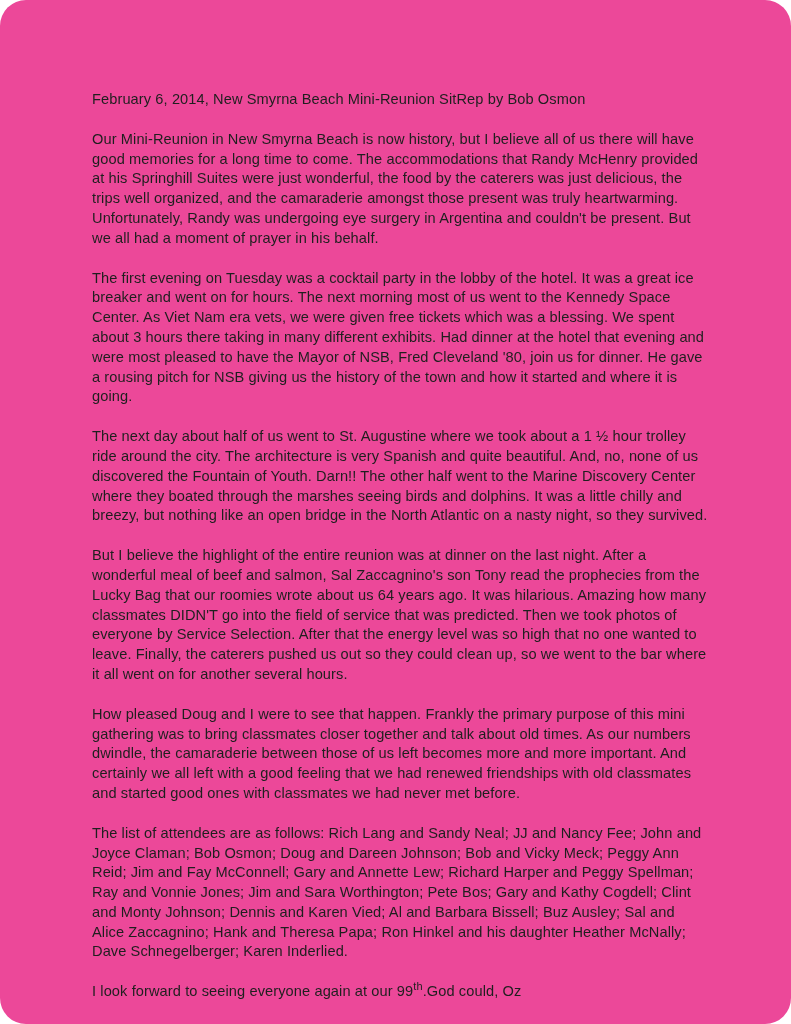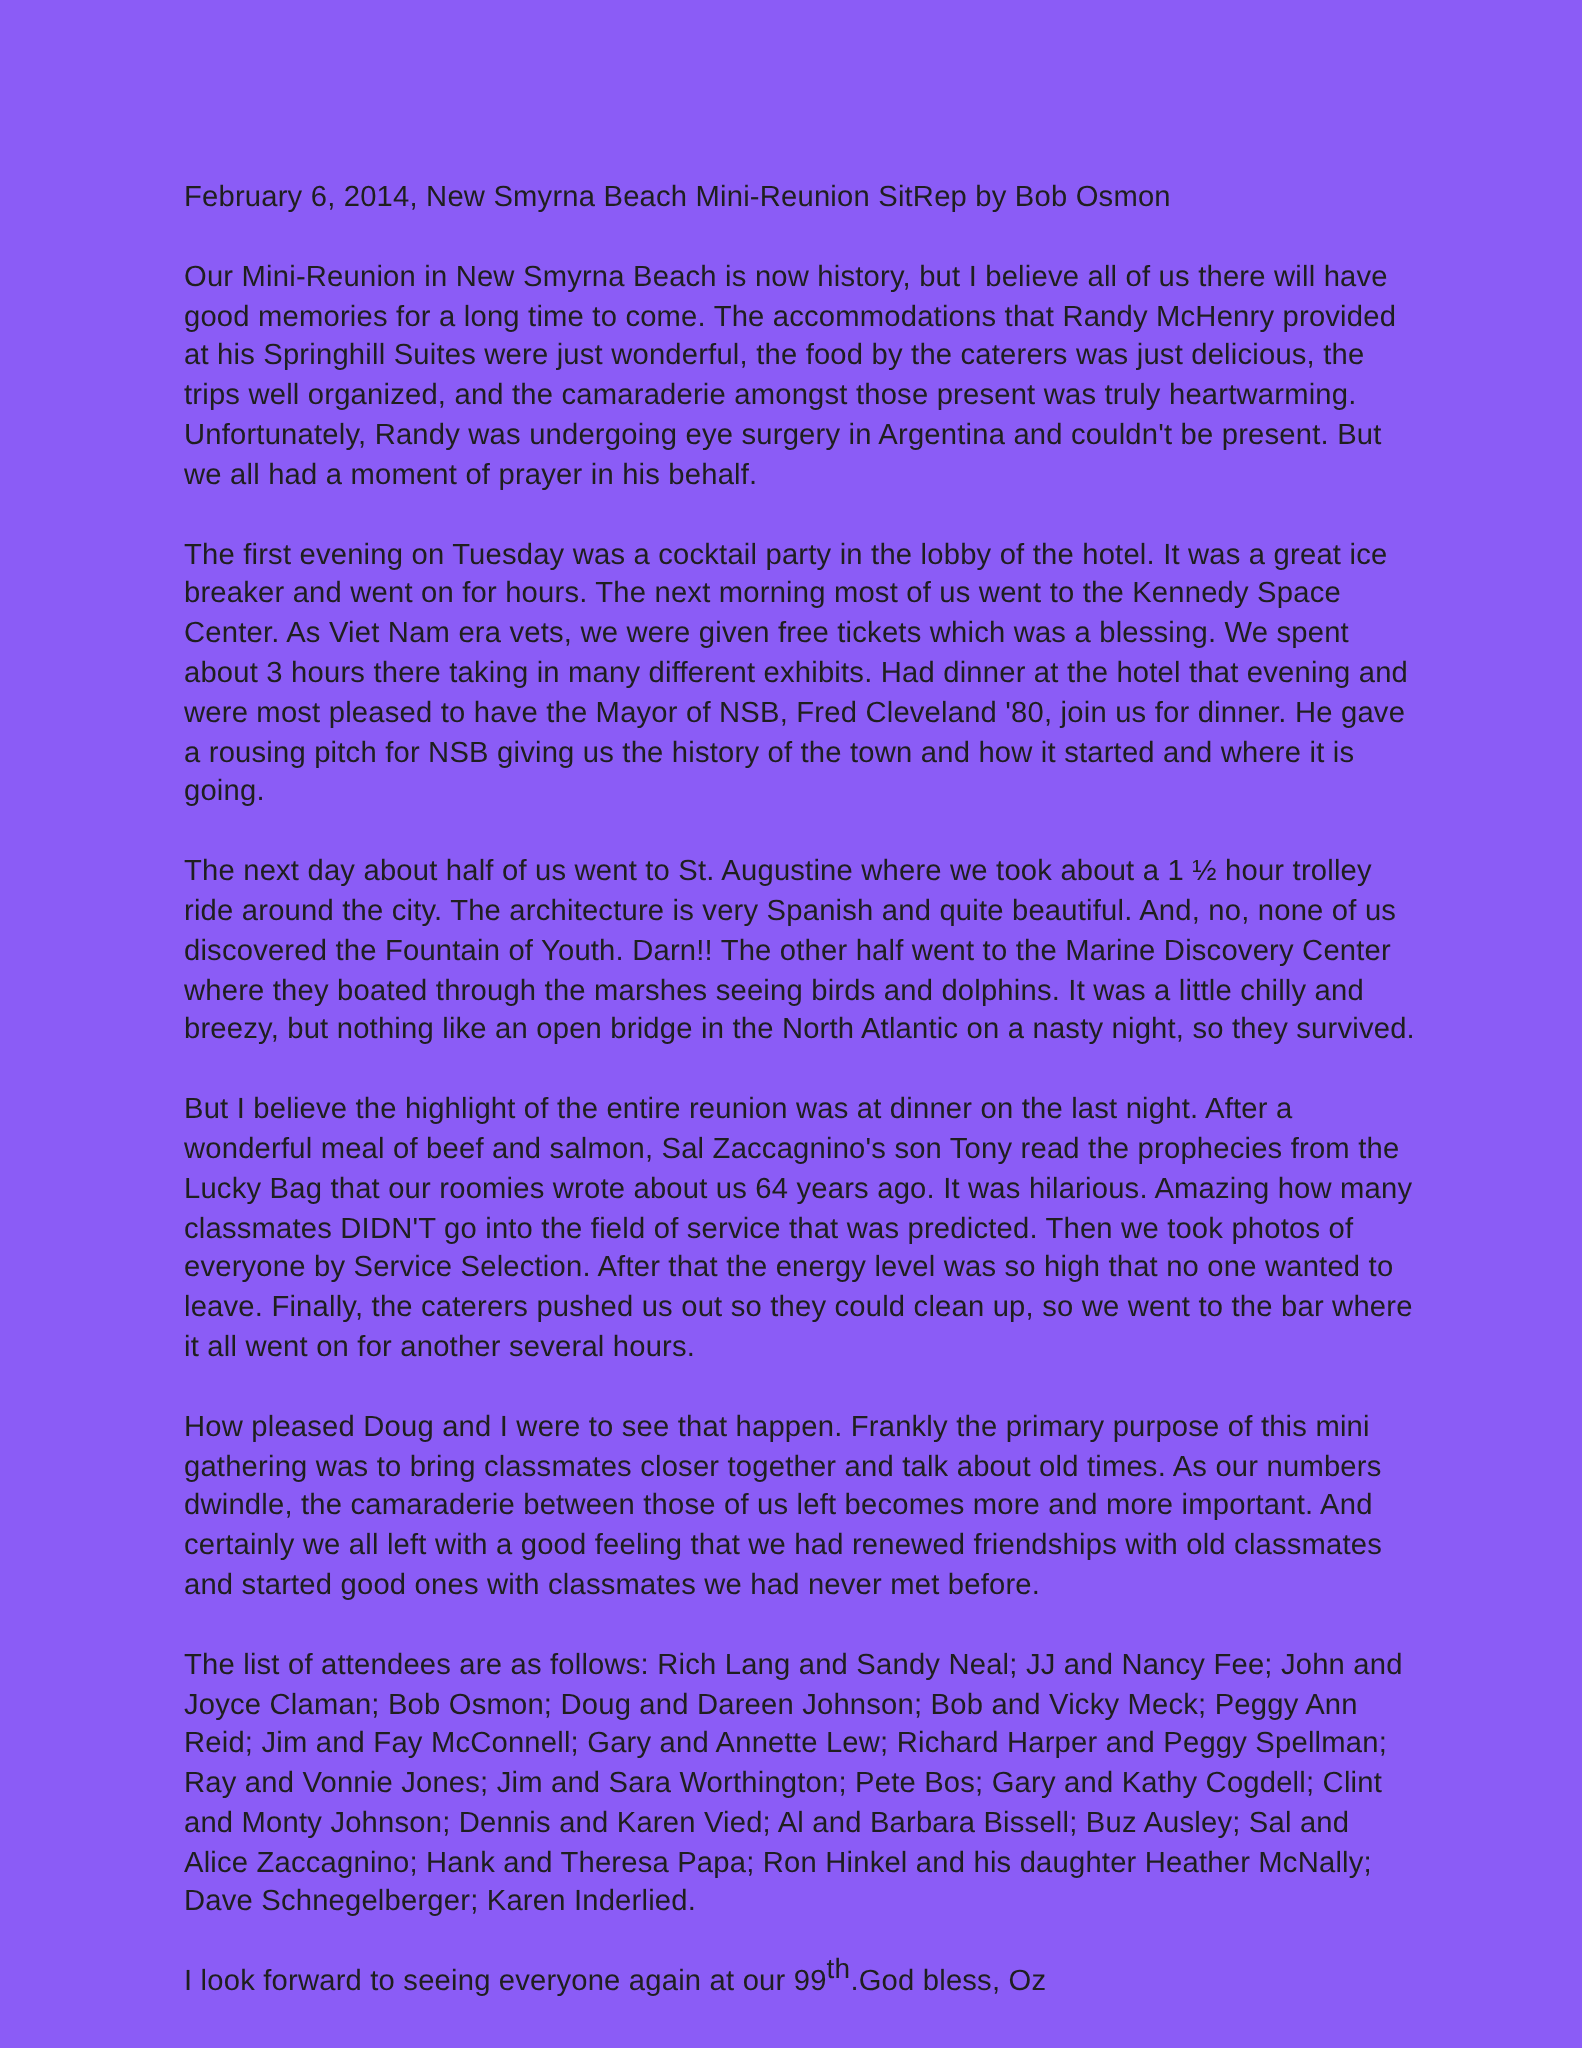--- a/index.html
+++ b/index.html
@@ -4,24 +4,25 @@
 <style>
   html, body {
     margin: 0;
     padding: 0;
     background: #ffffff;
   }
   .page {
     position: relative;
     width: 791px;
     height: 1024px;
-    background: #8b5cf6;
+    background: #ec4899;
     overflow: hidden;
     font-family: "Liberation Sans", "DejaVu Sans", sans-serif;
     color: #1f1f1f;
+    border-radius: 26px;
   }
   .content {
     position: absolute;
     top: 90px;
     left: 92px;
     width: 618px;
     font-size: 14.6px;
     line-height: 19.8px;
     letter-spacing: 0.1px;
     text-align: left;
@@ -29,21 +30,21 @@
   .title-line {
     margin: 0 0 20px 0;
   }
   .para {
     margin: 0 0 20px 0;
   }
   .closing {
     margin: 0;
   }
   sup.ordinal {
-    font-size: 14px;
+    font-size: 11px;
     line-height: 0;
     vertical-align: super;
   }
 </style>
 </head>
 <body>
 
 <div class="page">
   <div class="content">
 
@@ -54,16 +55,16 @@
     <p class="para">The first evening on Tuesday was a cocktail party in the lobby of the hotel. It was a great ice breaker and went on for hours. The next morning most of us went to the Kennedy Space Center. As Viet Nam era vets, we were given free tickets which was a blessing. We spent about 3 hours there taking in many different exhibits. Had dinner at the hotel that evening and were most pleased to have the Mayor of NSB, Fred Cleveland '80, join us for dinner. He gave a rousing pitch for NSB giving us the history of the town and how it started and where it is going.</p>
 
     <p class="para">The next day about half of us went to St. Augustine where we took about a 1 ½ hour trolley ride around the city. The architecture is very Spanish and quite beautiful. And, no, none of us discovered the Fountain of Youth. Darn!! The other half went to the Marine Discovery Center where they boated through the marshes seeing birds and dolphins. It was a little chilly and breezy, but nothing like an open bridge in the North Atlantic on a nasty night, so they survived.</p>
 
     <p class="para">But I believe the highlight of the entire reunion was at dinner on the last night. After a wonderful meal of beef and salmon, Sal Zaccagnino's son Tony read the prophecies from the Lucky Bag that our roomies wrote about us 64 years ago. It was hilarious. Amazing how many classmates DIDN'T go into the field of service that was predicted. Then we took photos of everyone by Service Selection. After that the energy level was so high that no one wanted to leave. Finally, the caterers pushed us out so they could clean up, so we went to the bar where it all went on for another several hours.</p>
 
     <p class="para">How pleased Doug and I were to see that happen. Frankly the primary purpose of this mini gathering was to bring classmates closer together and talk about old times. As our numbers dwindle, the camaraderie between those of us left becomes more and more important. And certainly we all left with a good feeling that we had renewed friendships with old classmates and started good ones with classmates we had never met before.</p>
 
     <p class="para">The list of attendees are as follows: Rich Lang and Sandy Neal; JJ and Nancy Fee; John and Joyce Claman; Bob Osmon; Doug and Dareen Johnson; Bob and Vicky Meck; Peggy Ann Reid; Jim and Fay McConnell; Gary and Annette Lew; Richard Harper and Peggy Spellman; Ray and Vonnie Jones; Jim and Sara Worthington; Pete Bos; Gary and Kathy Cogdell; Clint and Monty Johnson; Dennis and Karen Vied; Al and Barbara Bissell; Buz Ausley; Sal and Alice Zaccagnino; Hank and Theresa Papa; Ron Hinkel and his daughter Heather McNally; Dave Schnegelberger; Karen Inderlied.</p>
 
-    <p class="closing"><span>I look forward to seeing everyone again at our 99</span><sup class="ordinal">th</sup><span>.God bless, Oz</span></p>
+    <p class="closing"><span>I look forward to seeing everyone again at our 99</span><sup class="ordinal">th</sup><span>.God could, Oz</span></p>
 
   </div>
 </div>
 
 </body></html>

